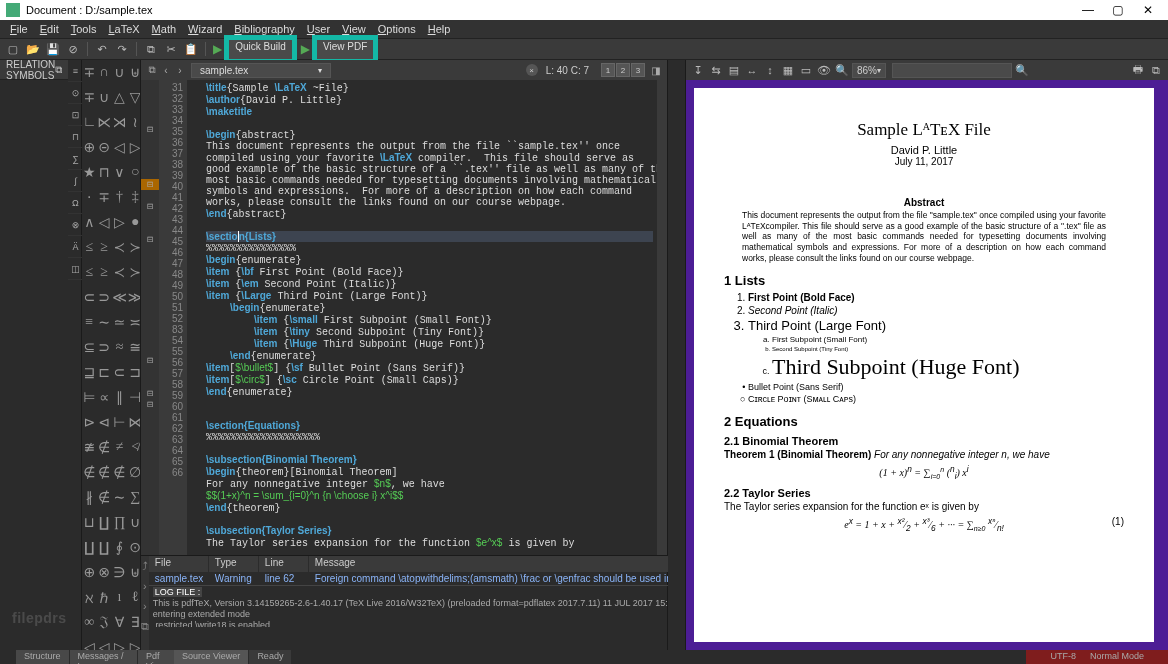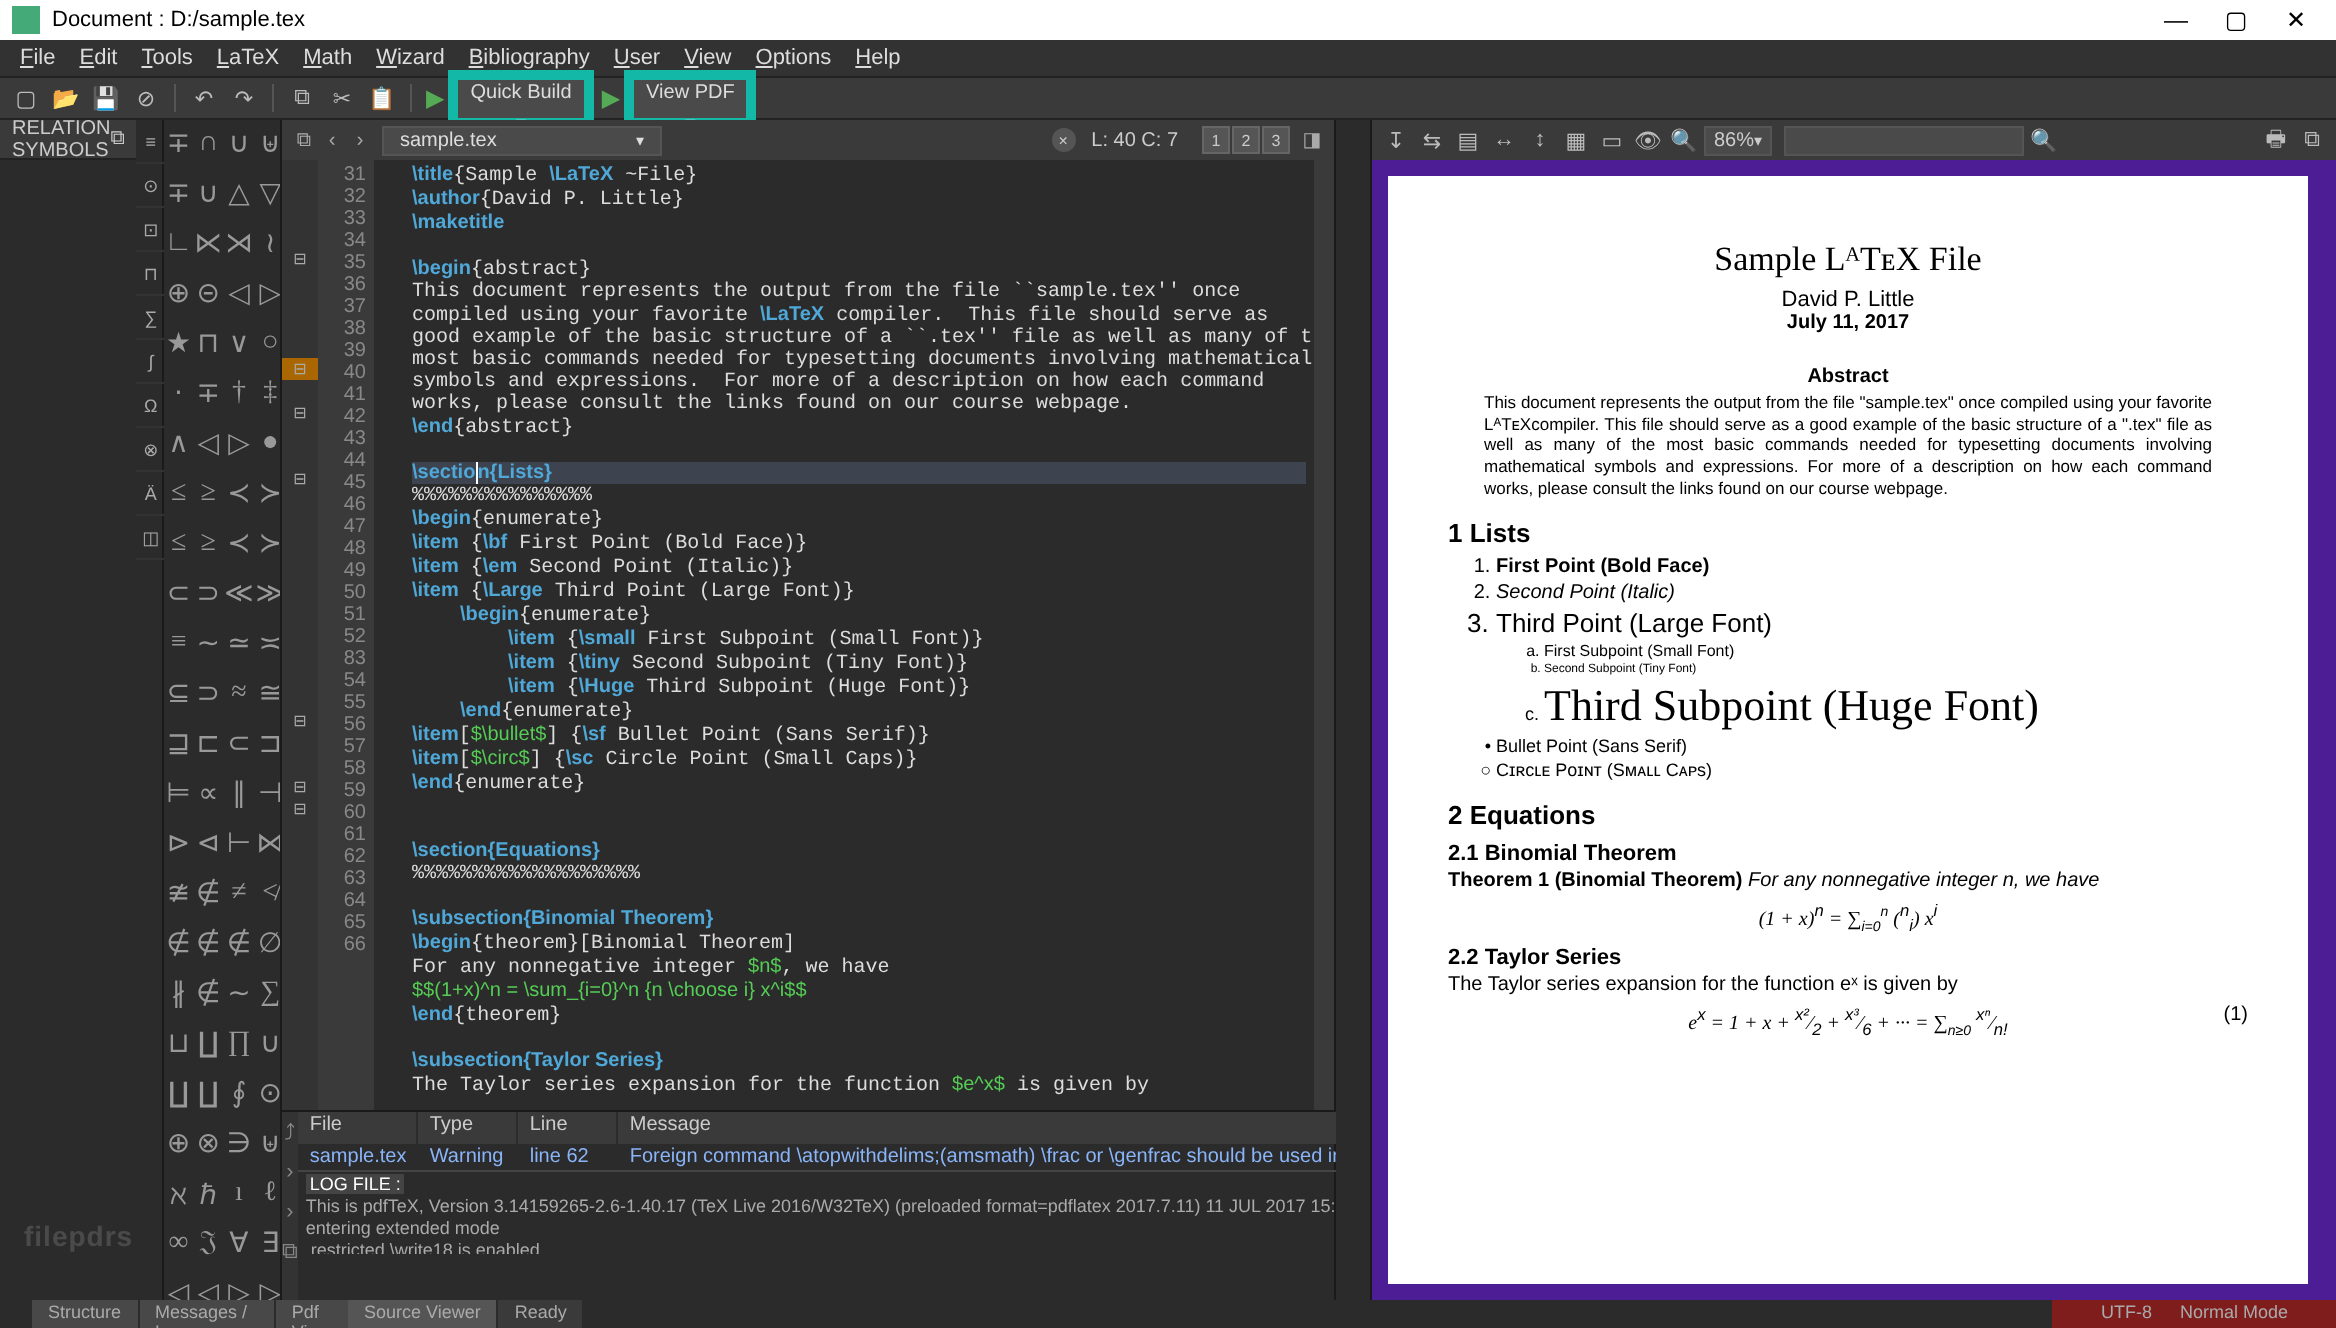--- a/index.html
+++ b/index.html
@@ -58,21 +58,21 @@
 .preview-strip { width: 18px; background: #2b2b2b; border-right: 1px solid #1a1a1a; }
 .pdf-panel { flex: 1; background: #2b2b2b; display: flex; flex-direction: column; }
 .pdf-tools { height: 20px; background: #3a3a3a; display: flex; align-items: center; gap: 2px; padding: 0 4px; font-size: 10px; }
 .pdf-tools .tbtn { width: 16px; height: 16px; }
 .pdf-zoom { background: #4a4a4a; border: 1px solid #555; padding: 0 4px; display: flex; align-items: center; height: 15px; cursor: pointer; }
 .pdf-search { background: #4a4a4a; border: 1px solid #555; height: 15px; width: 120px; margin-left: 4px; }
 .pdf-page-wrap { flex: 1; background: #4c1d95; display: flex; justify-content: flex-start; padding: 8px; overflow: hidden; }
 .pdf-page { width: 460px; background: #fff; color: #000; font-family: "Times New Roman", serif; padding: 24px 30px; font-size: 10px; overflow: hidden; }
 .pdf-page h1 { font-size: 17px; font-weight: normal; text-align: center; margin: 8px 0 4px; font-family: "Times New Roman", serif; }
 .pdf-page .author { text-align: center; font-size: 11px; }
-.pdf-page .date { text-align: center; font-size: 10px; margin-bottom: 16px; font-weight: bold; }
+.pdf-page .date { text-align: center; font-size: 10px; margin-bottom: 30px; }
 .pdf-page .abshead { text-align: center; font-weight: bold; font-size: 10px; margin-bottom: 2px; }
 .pdf-page .abs { font-size: 8.5px; text-align: justify; padding: 0 18px; line-height: 1.25; margin-bottom: 10px; }
 .pdf-page .sect { font-weight: bold; font-size: 13px; margin: 10px 0 4px; }
 .pdf-page .subsect { font-weight: bold; font-size: 11px; margin: 6px 0 2px; }
 .pdf-page ol { list-style: decimal; padding-left: 24px; font-size: 10px; }
 .pdf-page ol li { margin: 2px 0; }
 .pdf-page ol ol { list-style: lower-alpha; font-size: 9px; }
 .pdf-page .huge { font-size: 22px; font-family: "Times New Roman", serif; }
 .pdf-page .thm { font-size: 10px; margin: 2px 0 4px; }
 .pdf-page .eq { text-align: center; font-family: "Times New Roman", serif; font-style: italic; margin: 4px 0; font-size: 10px; position: relative; }

